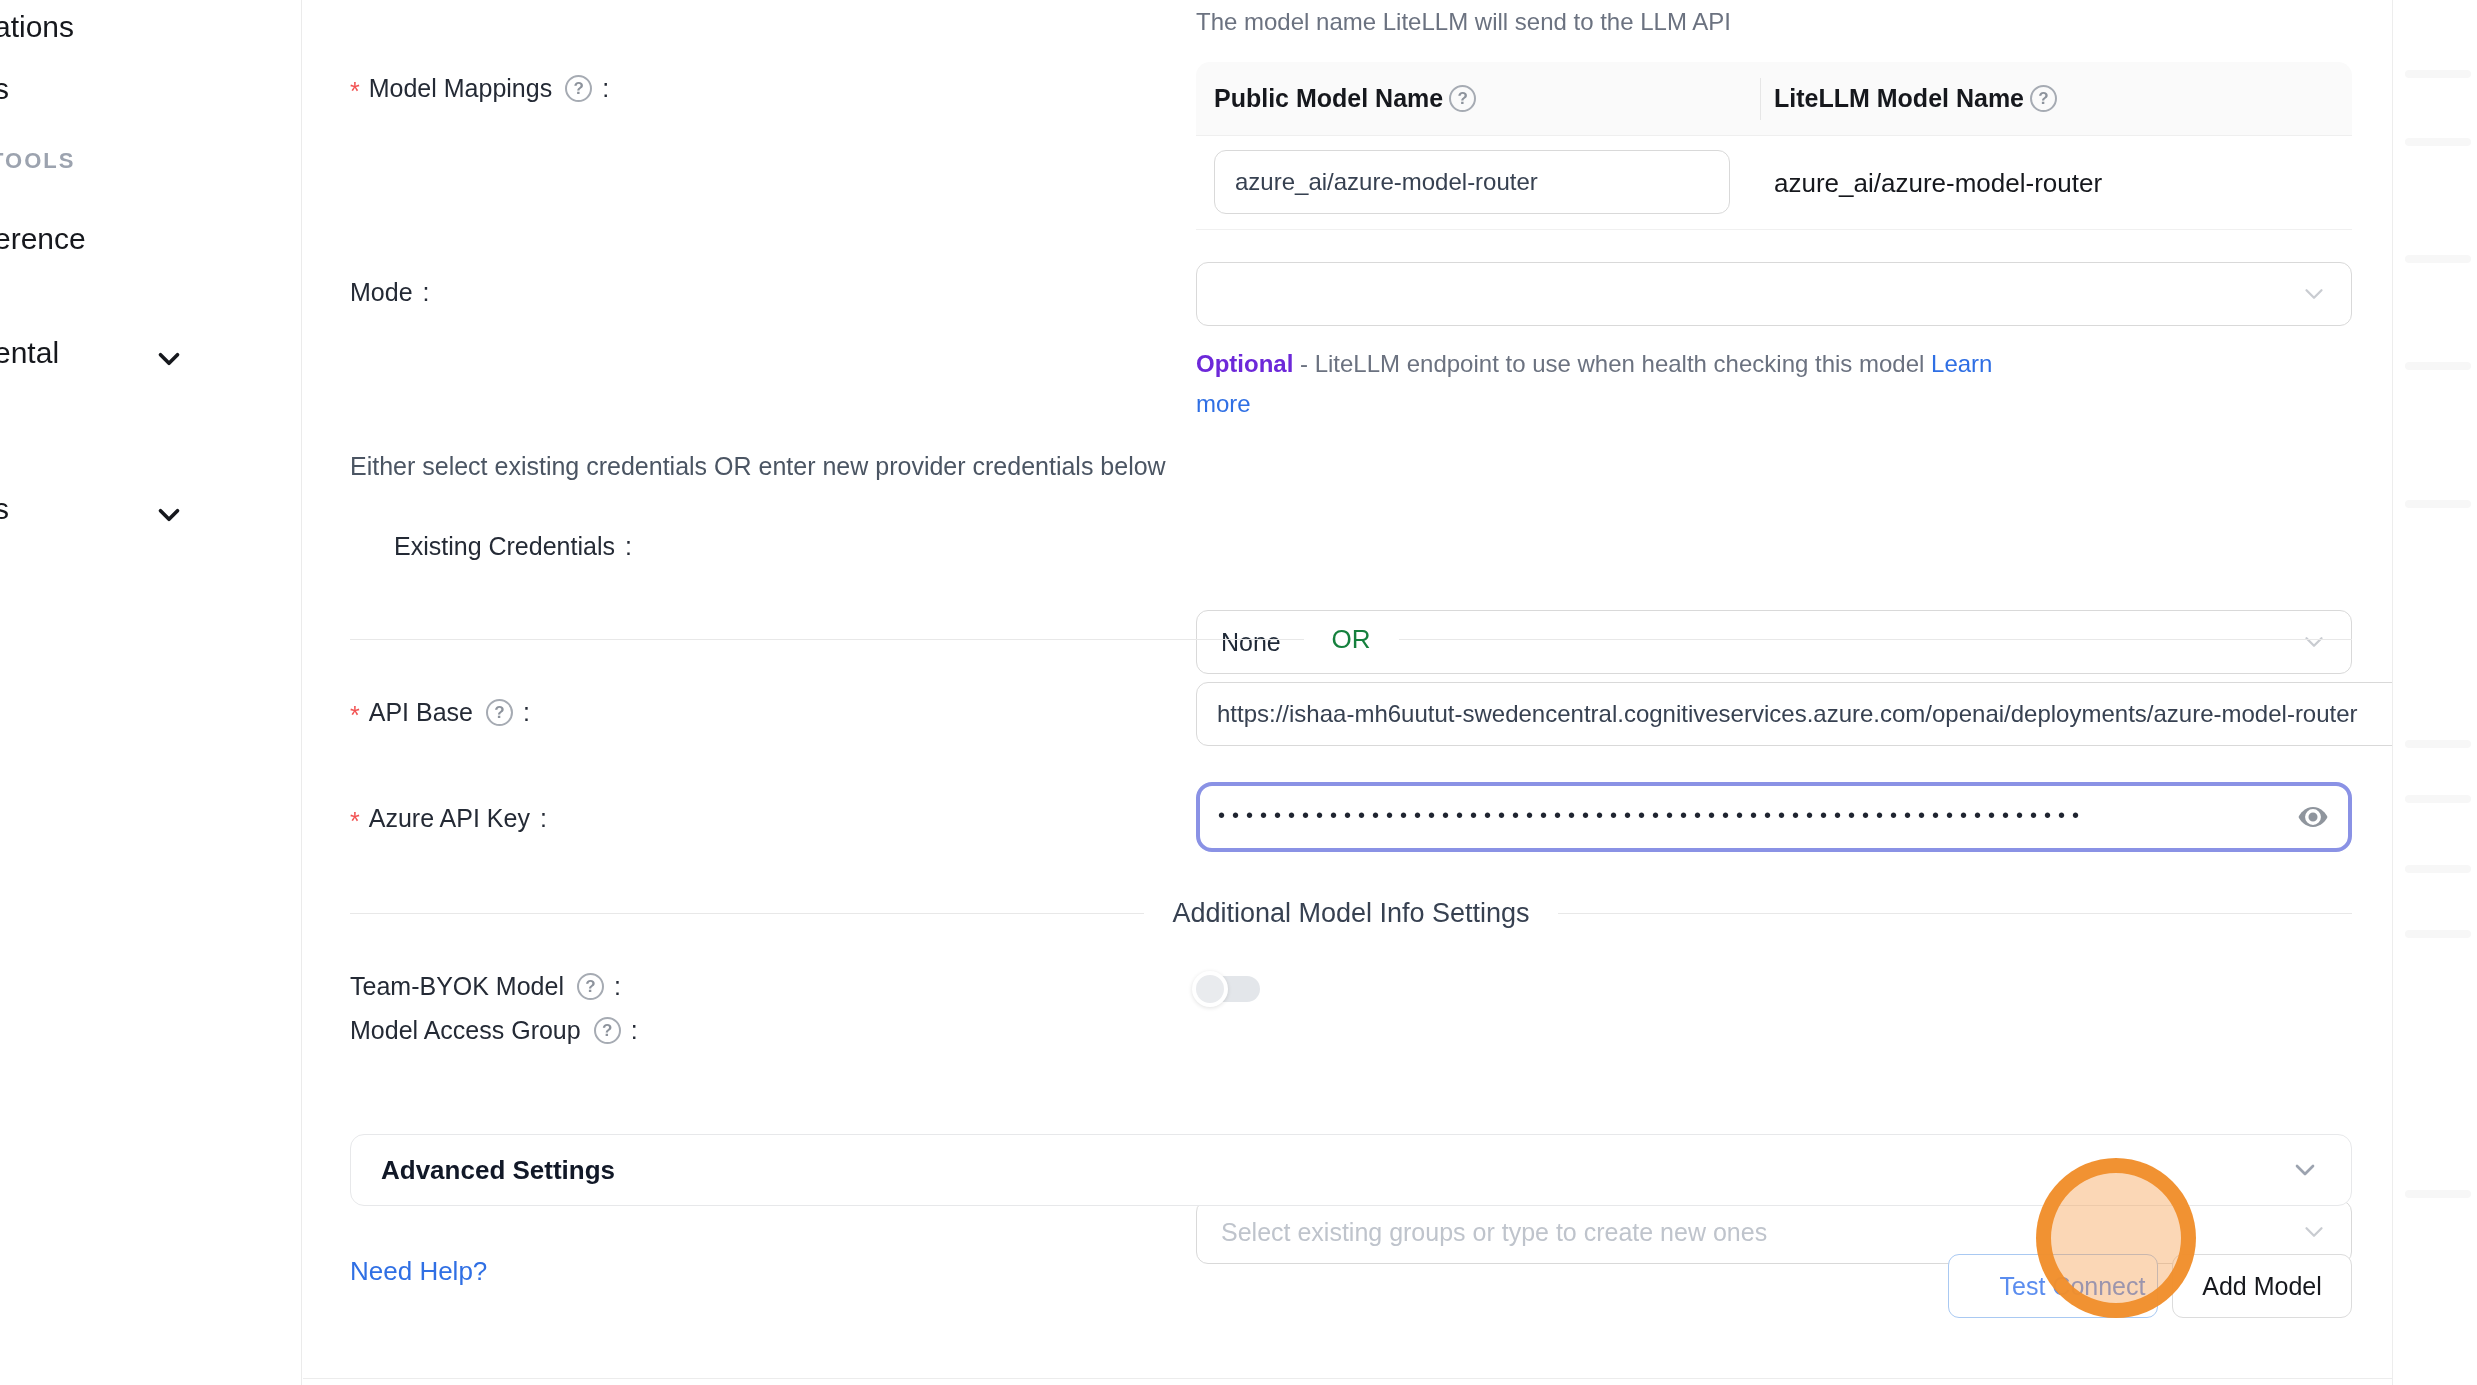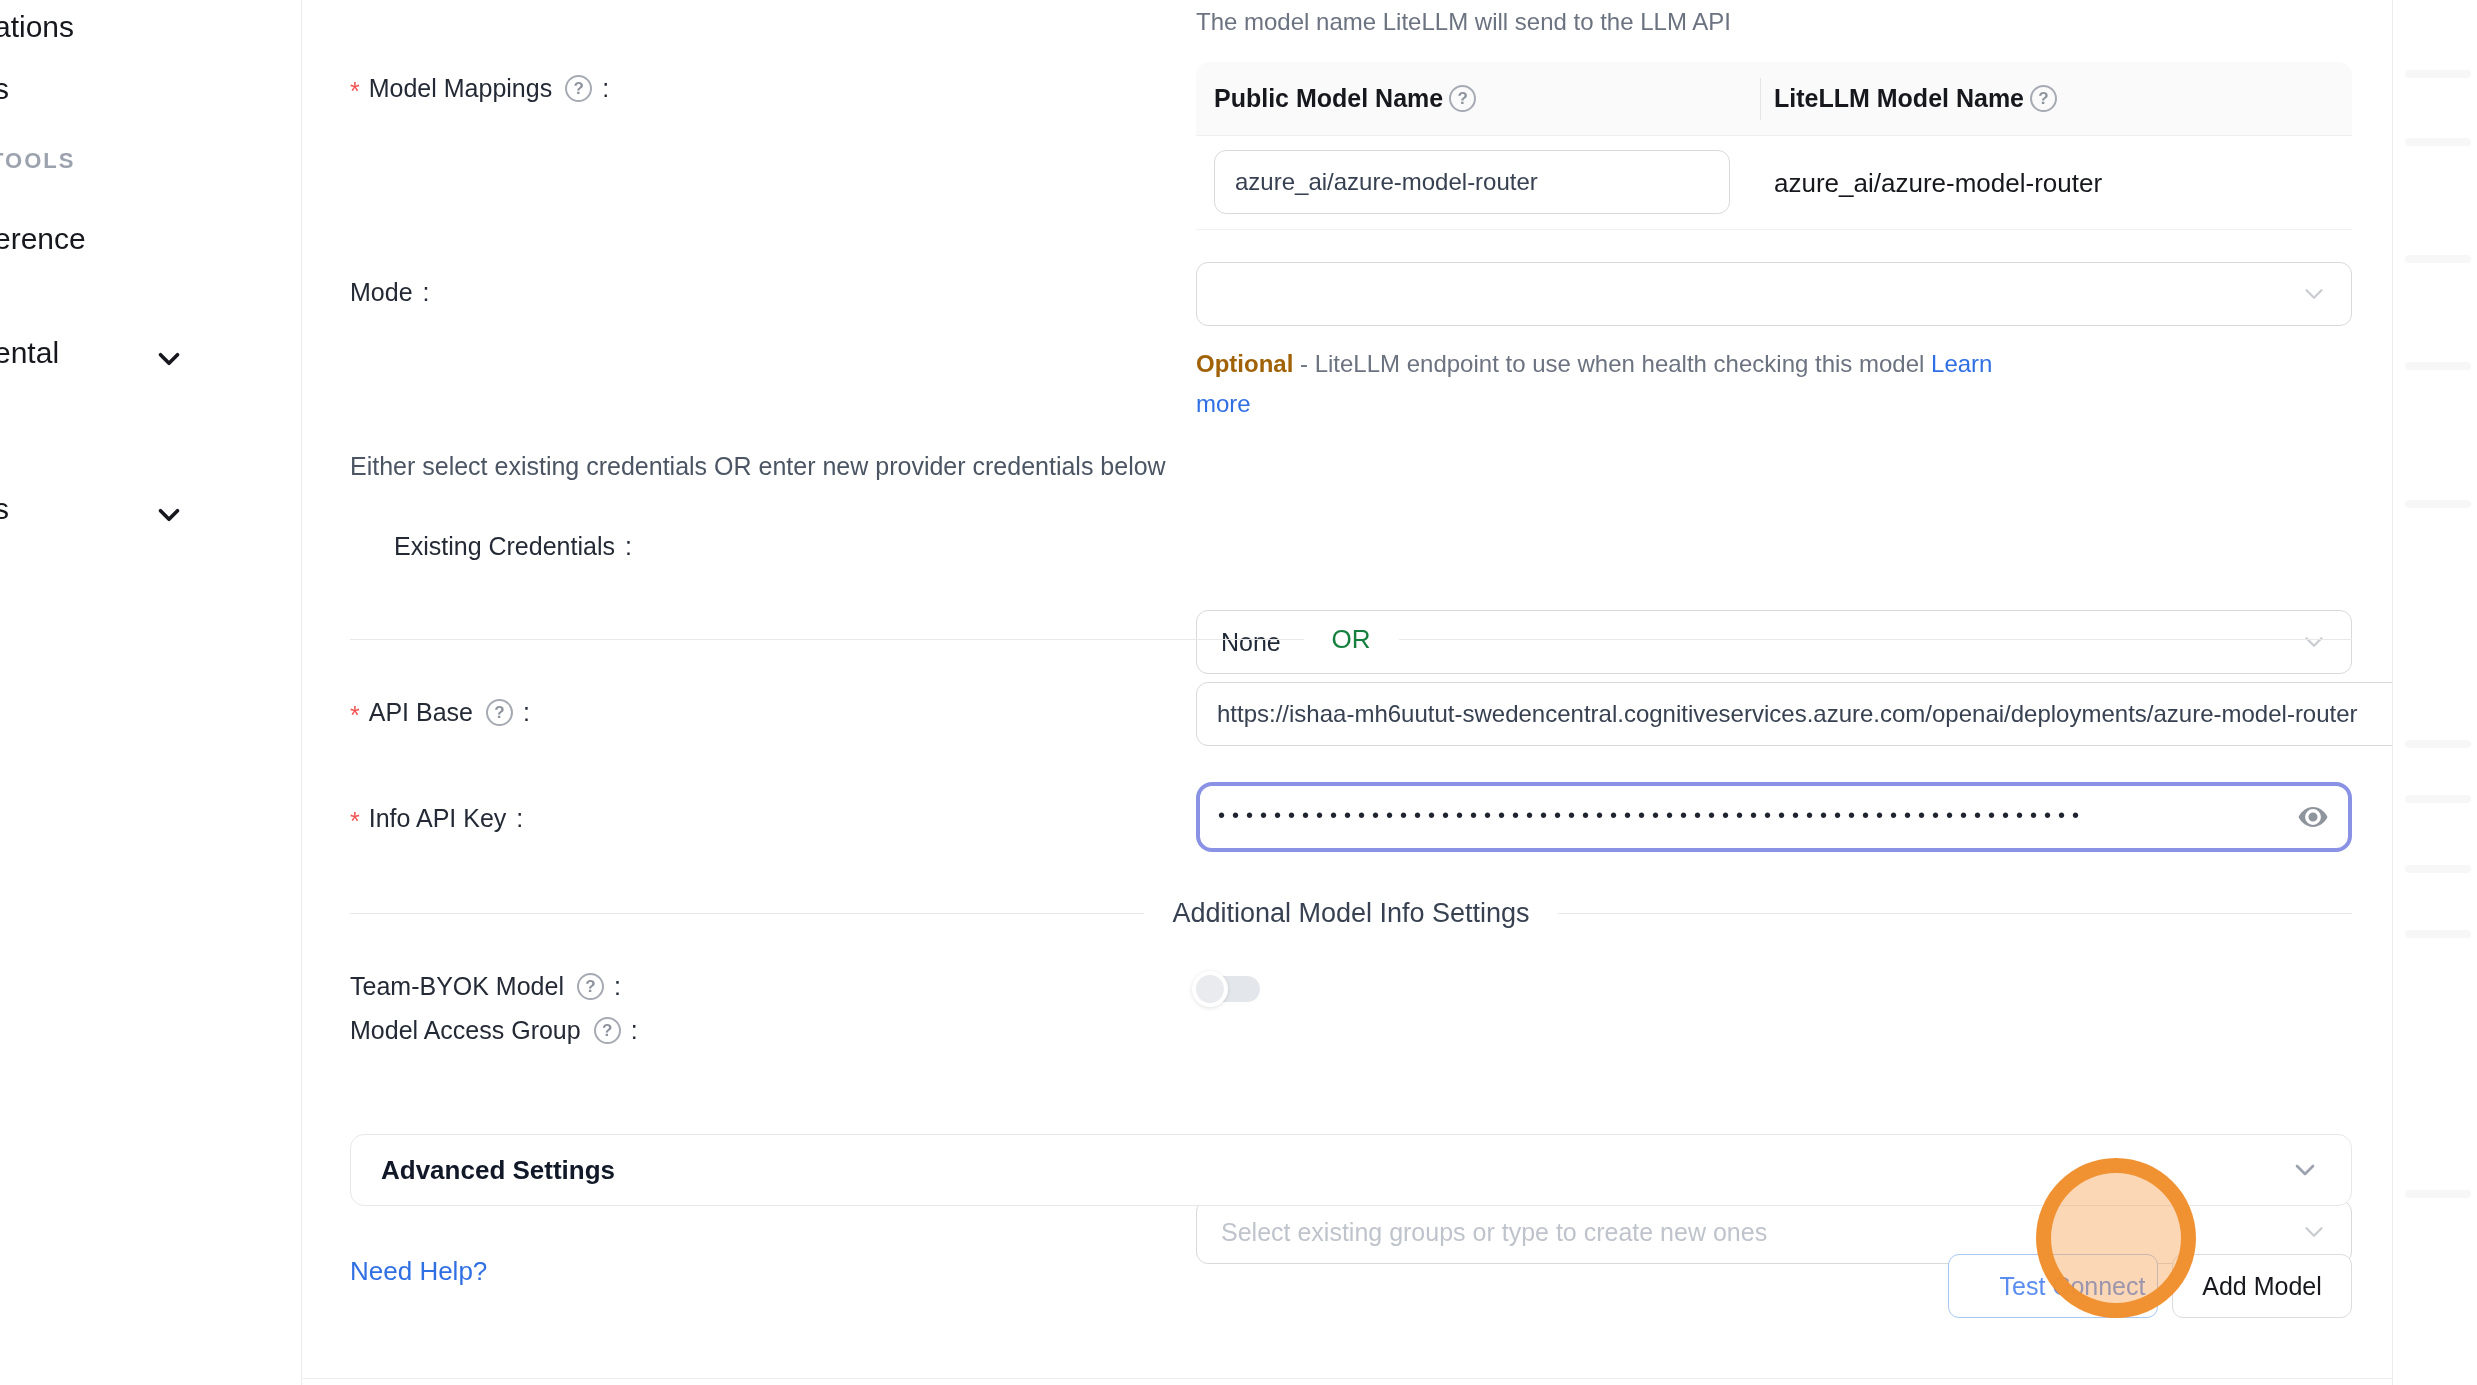--- a/index.html
+++ b/index.html
@@ -50,21 +50,21 @@
   .mm-th { font-size:25px; font-weight:700; color:#16181d; display:flex; align-items:center; }
   #mm-col-divider { position:absolute; left:564px; top:16px; width:1px; height:42px; background:#e6e6e6; }
   #mm-row { position:relative; height:94px; border-bottom:1px solid #f0f0f0; }
   #mm-public-input { position:absolute; left:18px; top:14px; width:516px; height:64px; }
   #mm-litellm-val { position:absolute; left:578px; top:0; height:94px; display:flex;
                     align-items:center; font-size:26px; color:#16181d; }
 
   
   #optional-note { position:absolute; left:893px; top:344px; width:840px;
                    font-size:24px; line-height:40px; color:#6b7280; }
-  #optional-note b { color:#a16207; }
+  #optional-note b { color:#6d28d9; }
   .link { color:#2f6fe4; cursor:pointer; }
 
   
   #key-wrap { position:absolute; left:893px; top:782px; width:1156px; height:70px;
               background:#fff; border:4px solid #8a92e5; border-radius:16px;
               display:flex; align-items:center; padding:0 18px; }
   #key-dots { flex:1; font-size:20px; letter-spacing:7px; color:#1f2430; white-space:nowrap;
               overflow:hidden; transform:translateY(-2px); }
 
   
@@ -203,21 +203,21 @@
   <div class="label-row" style="top:698px;">
     <span class="req">*</span>
     <span>API Base</span>
     <span class="help-ic">?</span>
     <span class="colon">:</span>
   </div>
   <input class="tinput control" style="top: 682px;" type="text" value="https://ishaa-mh6uutut-swedencentral.cognitiveservices.azure.com/openai/deployments/azure-model-router">
 
   <div class="label-row" style="top:804px;">
     <span class="req">*</span>
-    <span>Info API Key</span>
+    <span>Azure API Key</span>
     <span class="colon">:</span>
   </div>
   <div id="key-wrap">
     <div id="key-dots">••••••••••••••••••••••••••••••••••••••••••••••••••••••••••••••</div>
     <span style="flex:0 0 auto;">
       <svg width="34" height="34" viewBox="0 0 24 24">
         <path d="M12 5 C6.5 5 2.8 9.6 1.8 12 C2.8 14.4 6.5 19 12 19 C17.5 19 21.2 14.4 22.2 12 C21.2 9.6 17.5 5 12 5 Z" fill="#8f959d"></path>
         <circle cx="12" cy="12" r="4.4" fill="#8f959d" stroke="#ffffff" stroke-width="2.4"></circle>
       </svg>
     </span>

